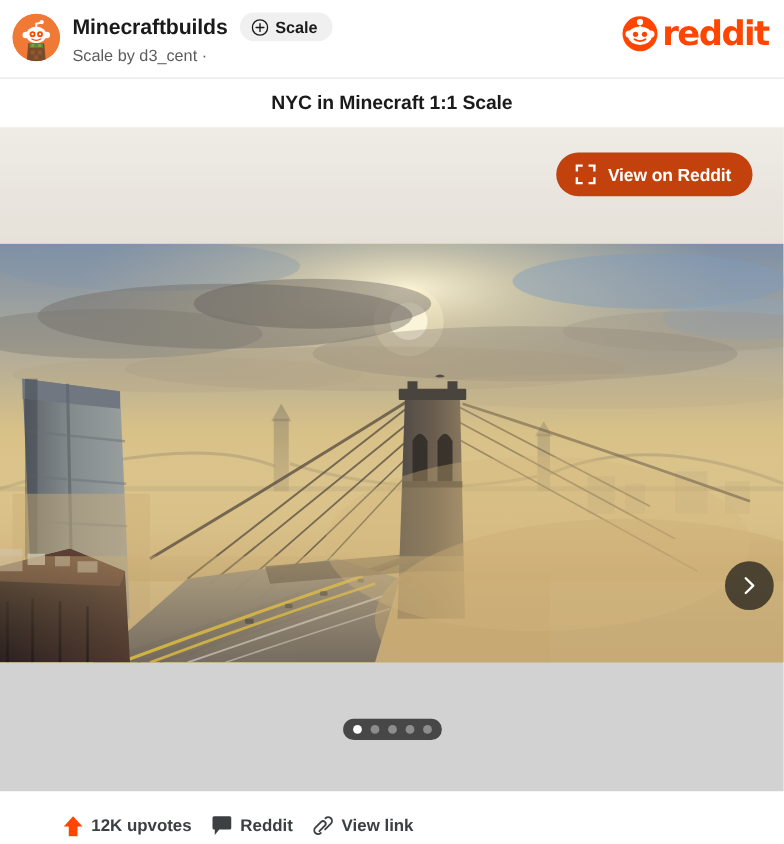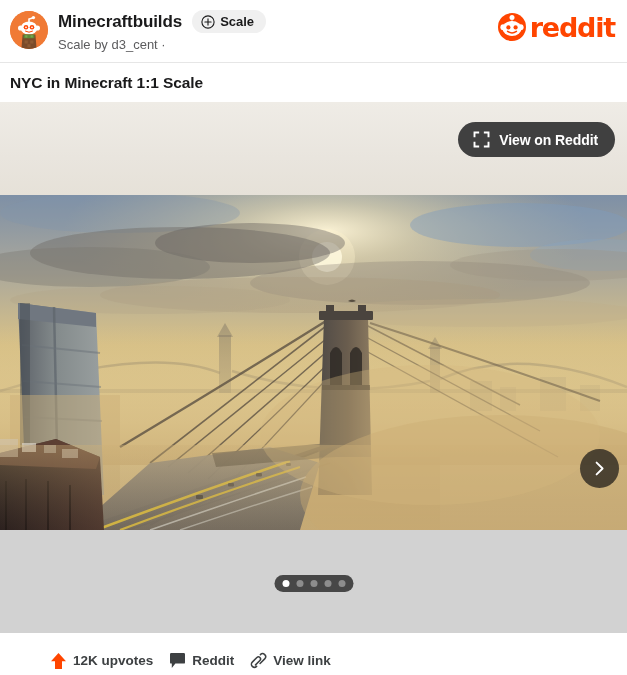--- a/index.html
+++ b/index.html
@@ -79,20 +79,21 @@
 
   .divider { height: 1px; background: #e6e6e6; width: 100%; }
 
   
   .post-title {
     font-size: 15.5px;
     font-weight: bold;
     color: #1a1a1b;
     padding: 11px 10px 10px 10px;
     letter-spacing: -0.1px;
+    text-align: center;
   }
 
   
   .media {
     position: relative;
     width: 627px;
     height: 531px;
     background: #ece7e0;
     overflow: hidden;
   }
@@ -114,25 +115,25 @@
     left: 0; top: 93px;
     width: 627px; height: 335px;
     overflow: hidden;
     background: #c9ab72;
   }
   .photo svg { display: block; width: 627px; height: 335px; }
 
   
   .view-btn {
     position: absolute;
-    right: 12px; top: 20px;
+    right: 25px; top: 20px;
     display: flex;
     align-items: center;
     gap: 9px;
-    background: #404040;
+    background: #c2410c;
     border-radius: 999px;
     padding: 9px 17px 9px 15px;
     cursor: pointer;
     z-index: 6;
   }
   .view-btn .expand-ico { width: 17px; height: 17px; display: block; }
   .view-label {
     color: #ffffff;
     font-size: 14px;
     font-weight: bold;

